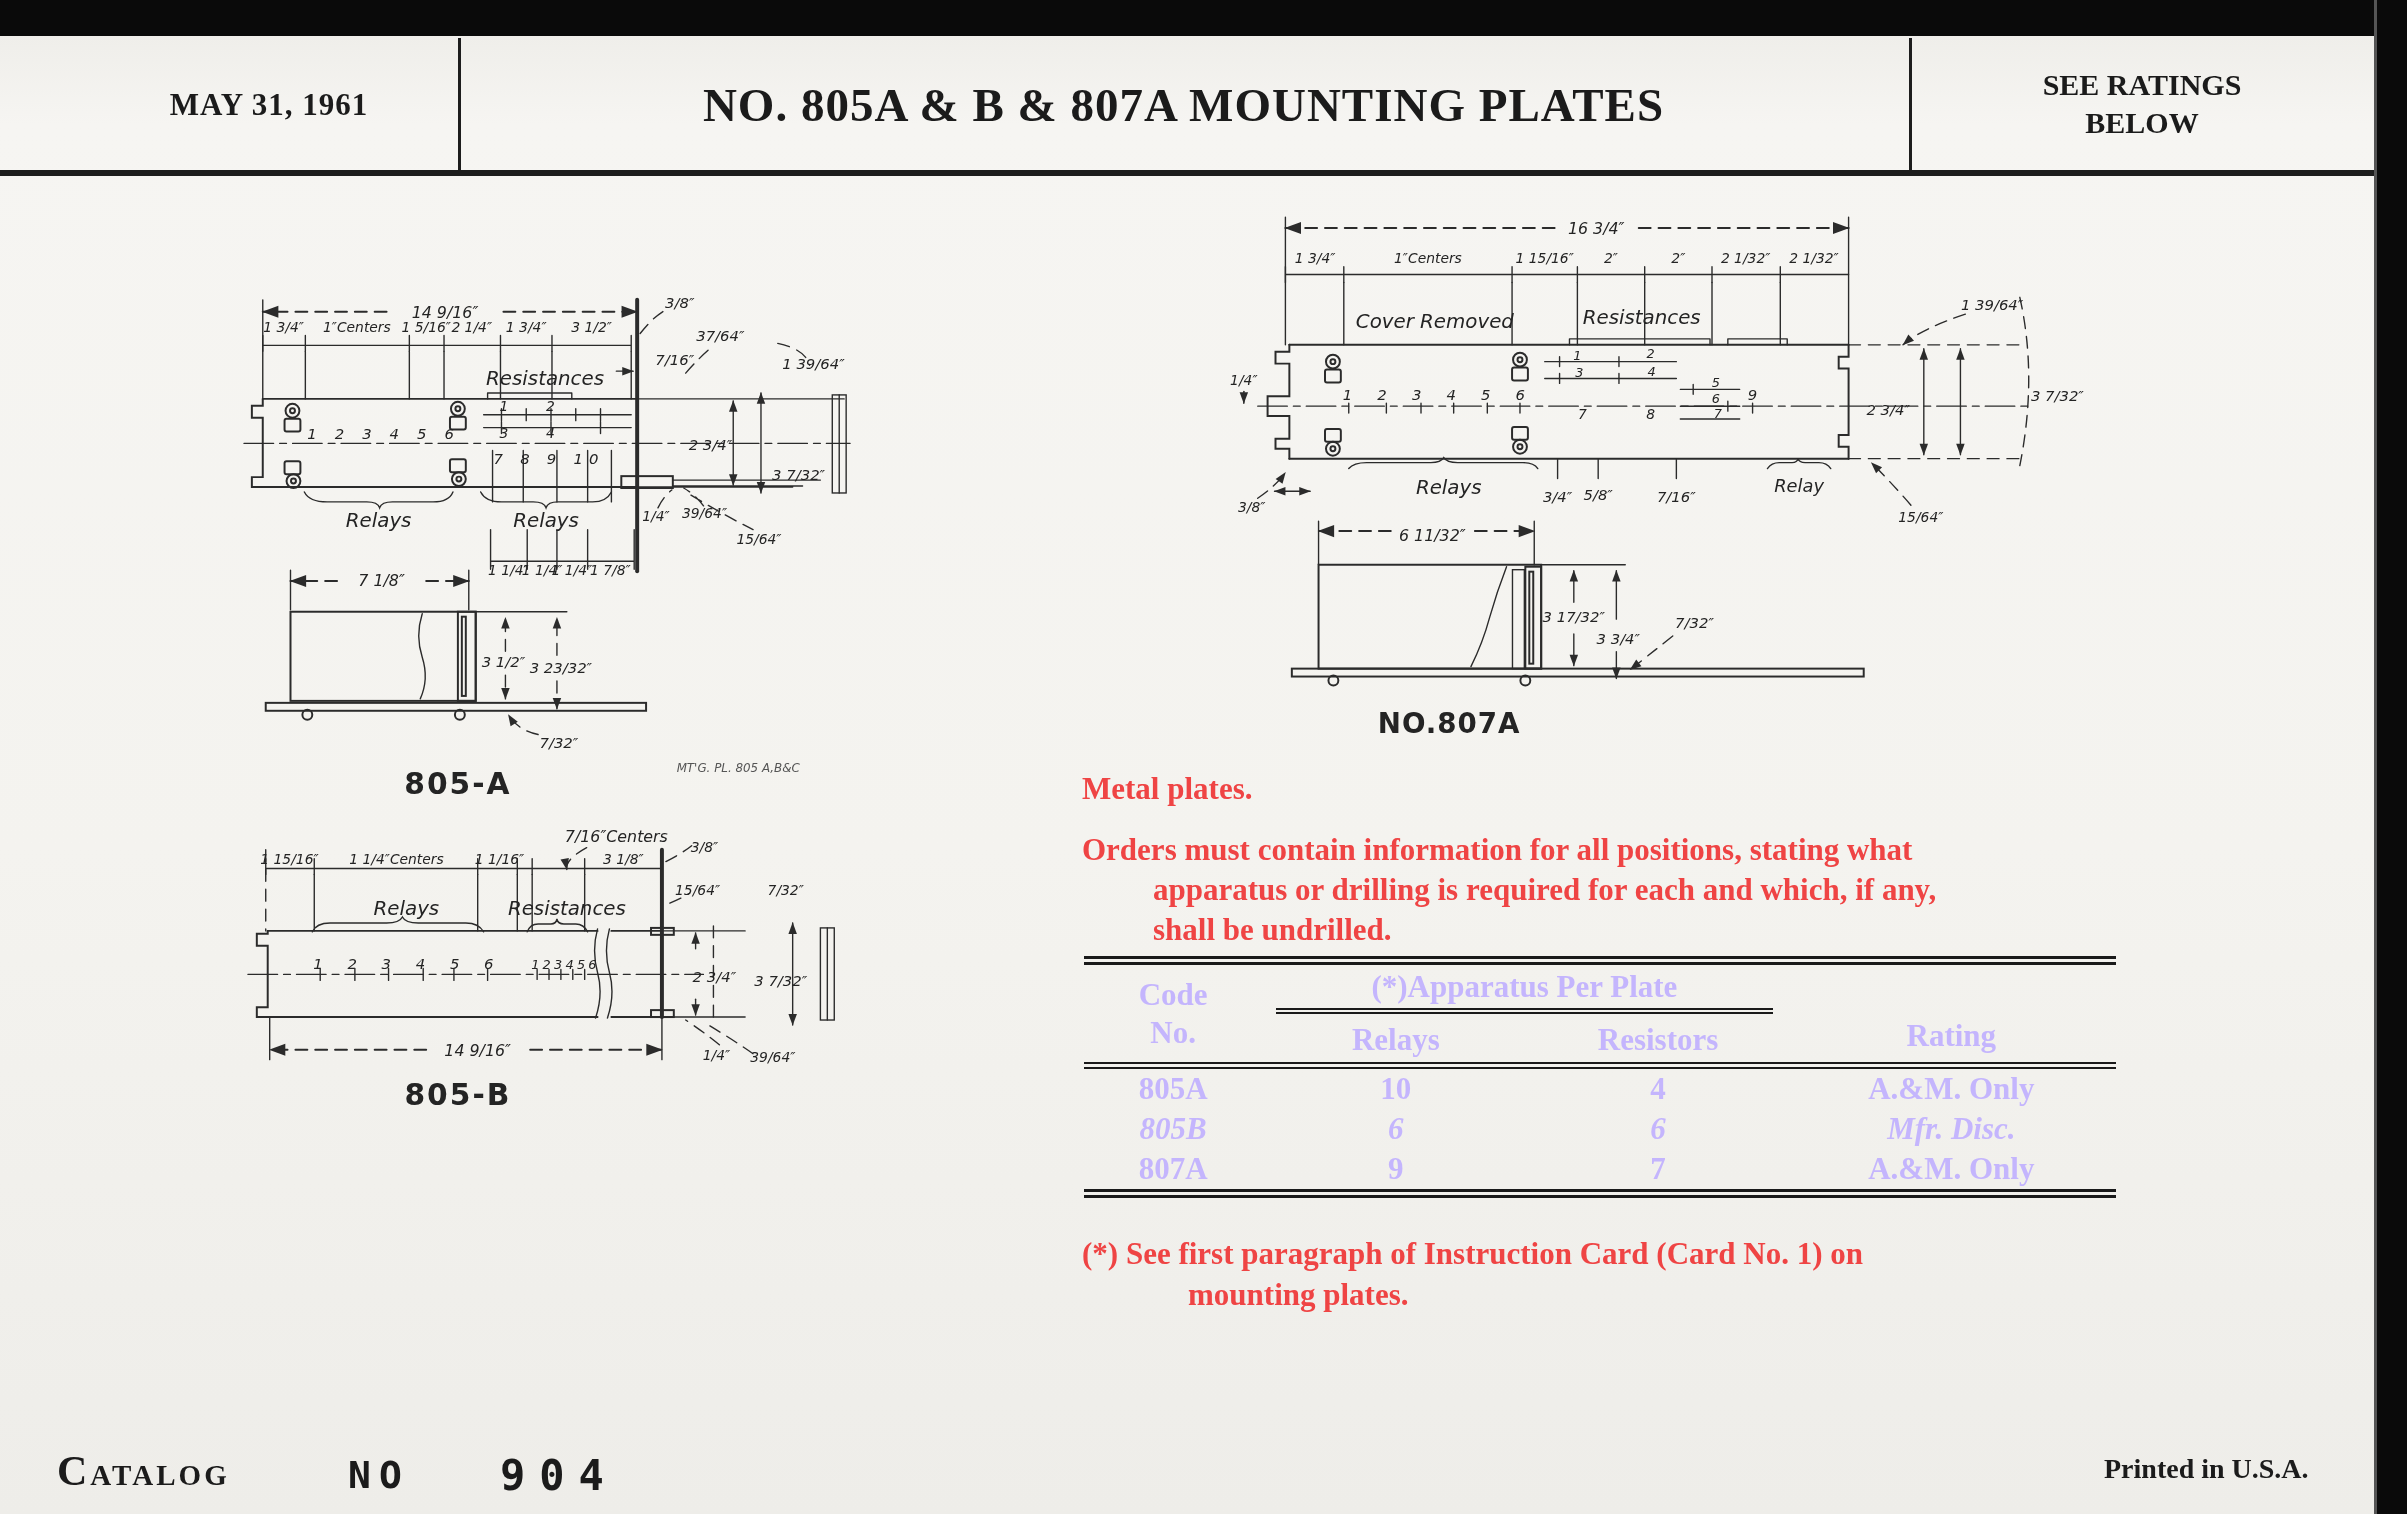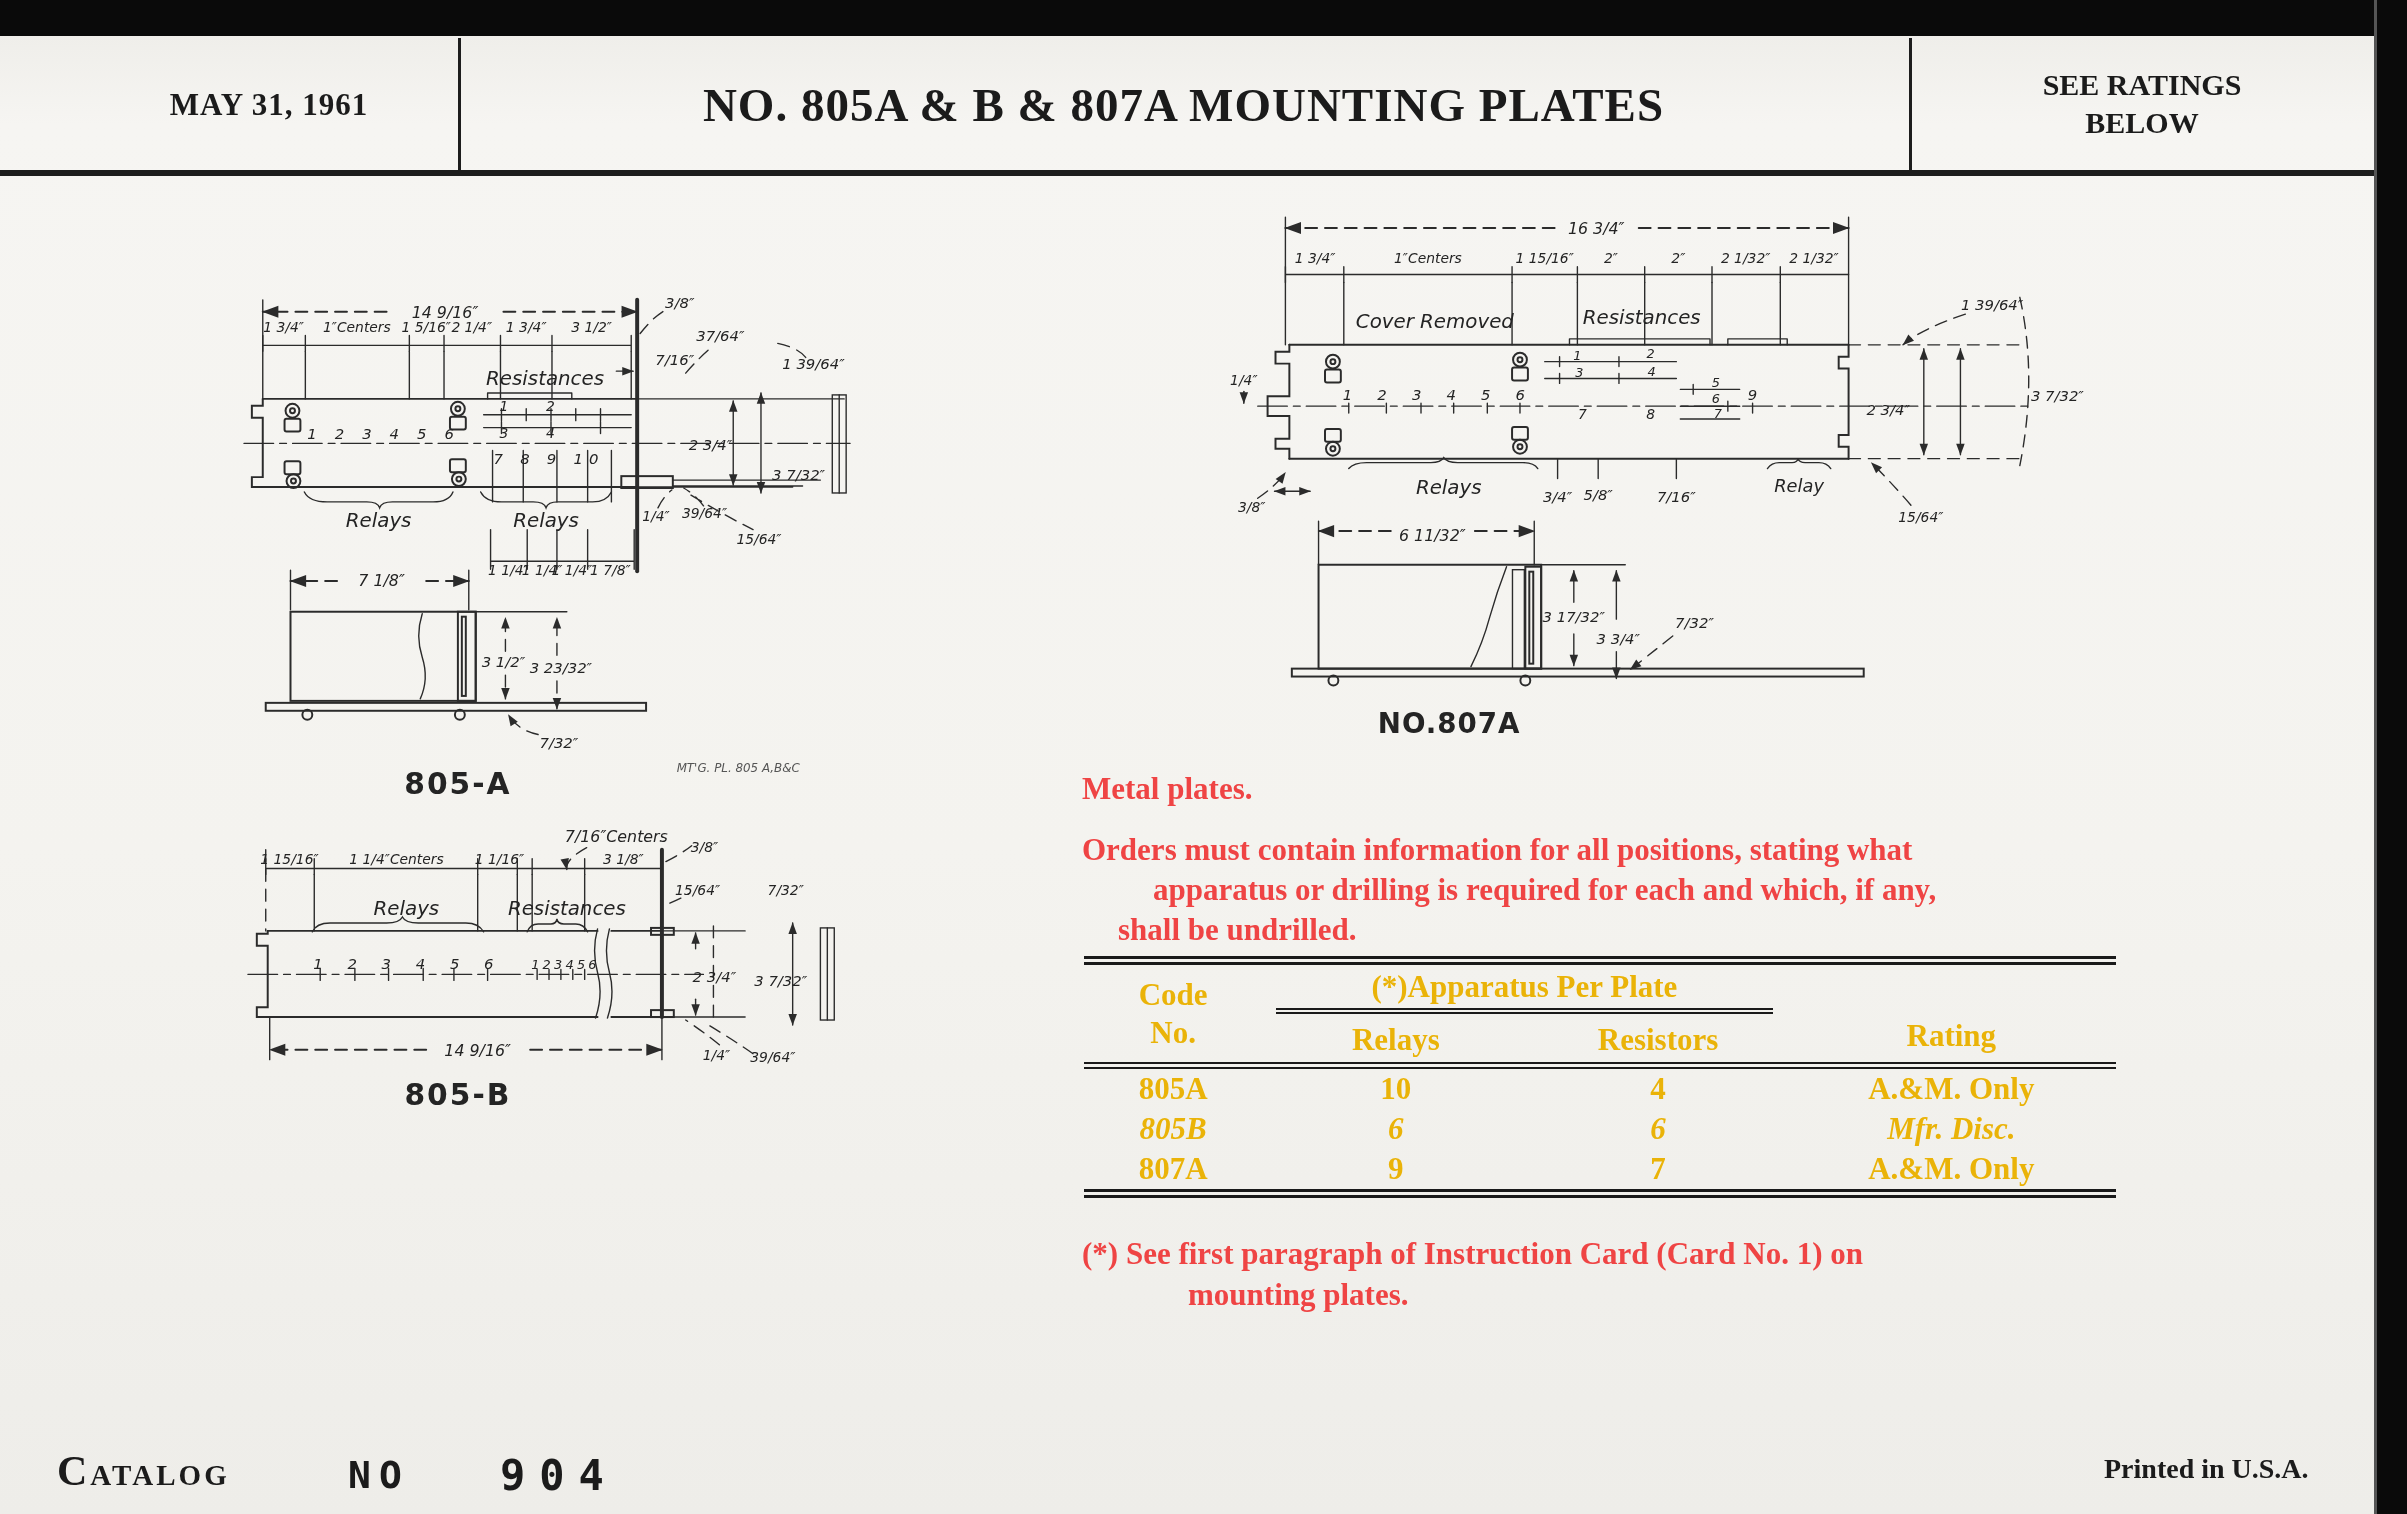--- a/index.html
+++ b/index.html
@@ -26,21 +26,21 @@
   .d{stroke-dasharray:12 8;}
   .c{stroke-dasharray:30 6 7 6;stroke-width:1.2;}
   text{fill:#242424;font-family:"DejaVu Sans",sans-serif;font-style:italic;text-anchor:middle;}
   .s13{font-size:13px;} .s14{font-size:14px;} .s15{font-size:15px;} .s16{font-size:16px;}
   .s18{font-size:18px;} .s20{font-size:20px;}
   .cap{font-style:normal;font-weight:bold;font-size:30px;letter-spacing:2px;}
   .cap28{font-style:normal;font-weight:bold;font-size:28px;letter-spacing:1px;}
   .tiny{font-size:12px;fill:#555;}
   .bodytext{position:absolute;font-weight:bold;font-size:31px;color:#ef4444;}
   .ratetable{position:absolute;left:1084px;top:956px;width:1032px;border-collapse:collapse;
-             font-weight:bold;font-size:31px;color:#eab308;
+             font-weight:bold;font-size:31px;color:#c4b5fd;
              border-top:9px double #1a1a1a;border-bottom:9px double #1a1a1a;}
   .ratetable thead{border-bottom:7px double #1a1a1a;}
   .ratetable th,.ratetable td{text-align:center;padding:2px 0;font-weight:bold;}
   .ratetable thead th{padding:4px 0;}
   .grp{display:block;margin:0 14px;padding-bottom:3px;border-bottom:6px double #1a1a1a;}
   .rating-th{vertical-align:bottom;padding-bottom:8px !important;}
   .code-th{line-height:1.2;}
   .italic-row td{font-style:italic;}
   .foot{position:absolute;font-weight:bold;}
 </style>
@@ -317,21 +317,21 @@
     <text class="s15" x="300" y="108">3 17/32″</text>
     <text class="s15" x="345" y="130">3 3/4″</text>
     <text class="s15" x="422" y="114">7/32″</text>
     <text class="cap28" x="174" y="220">NO.807A</text>
   </svg>
 
   <div class="bodytext" style="left:1082px;top:771px;">Metal plates.</div>
   <div class="bodytext" style="left:1082px;top:830px;line-height:40px;">
     <div>Orders must contain information for all positions, stating what</div>
     <div style="margin-left:71px;">apparatus or drilling is required for each and which, if any,</div>
-    <div style="margin-left:36px;">shall be undrilled.</div>
+    <div style="margin-left:71px;">shall be undrilled.</div>
   </div>
 
   <table class="ratetable">
     <colgroup>
         <col style="width:178px">
         <col style="width:267px">
         <col style="width:257px">
         <col style="width:329px">
       </colgroup>
     <thead>

